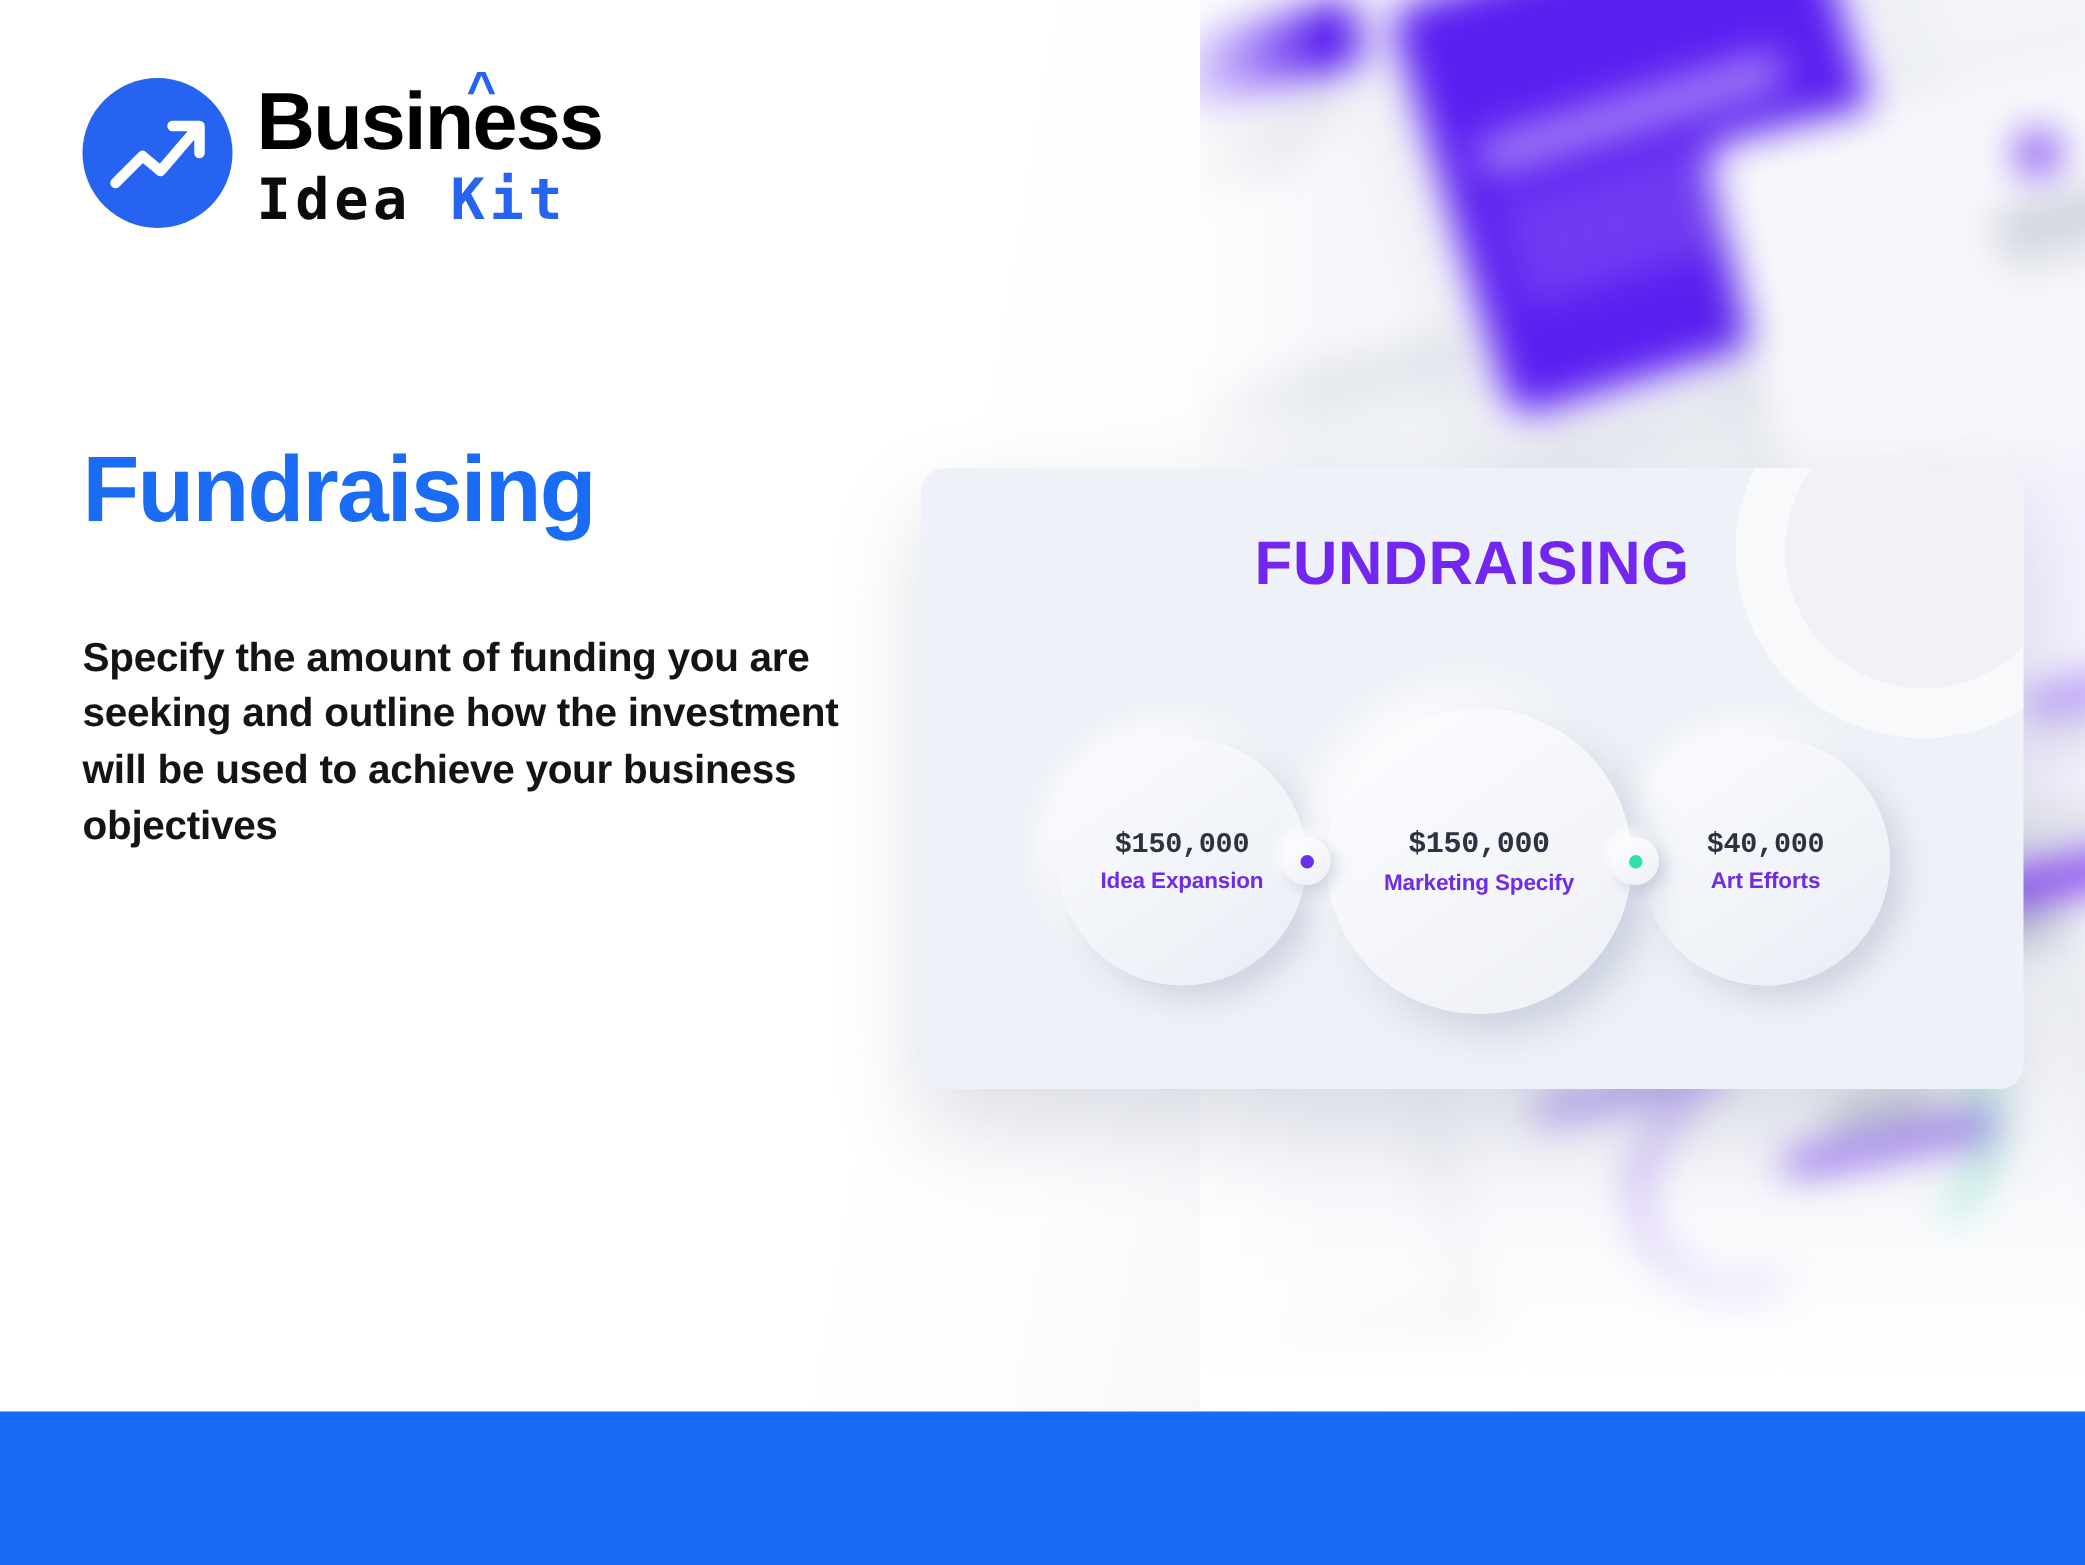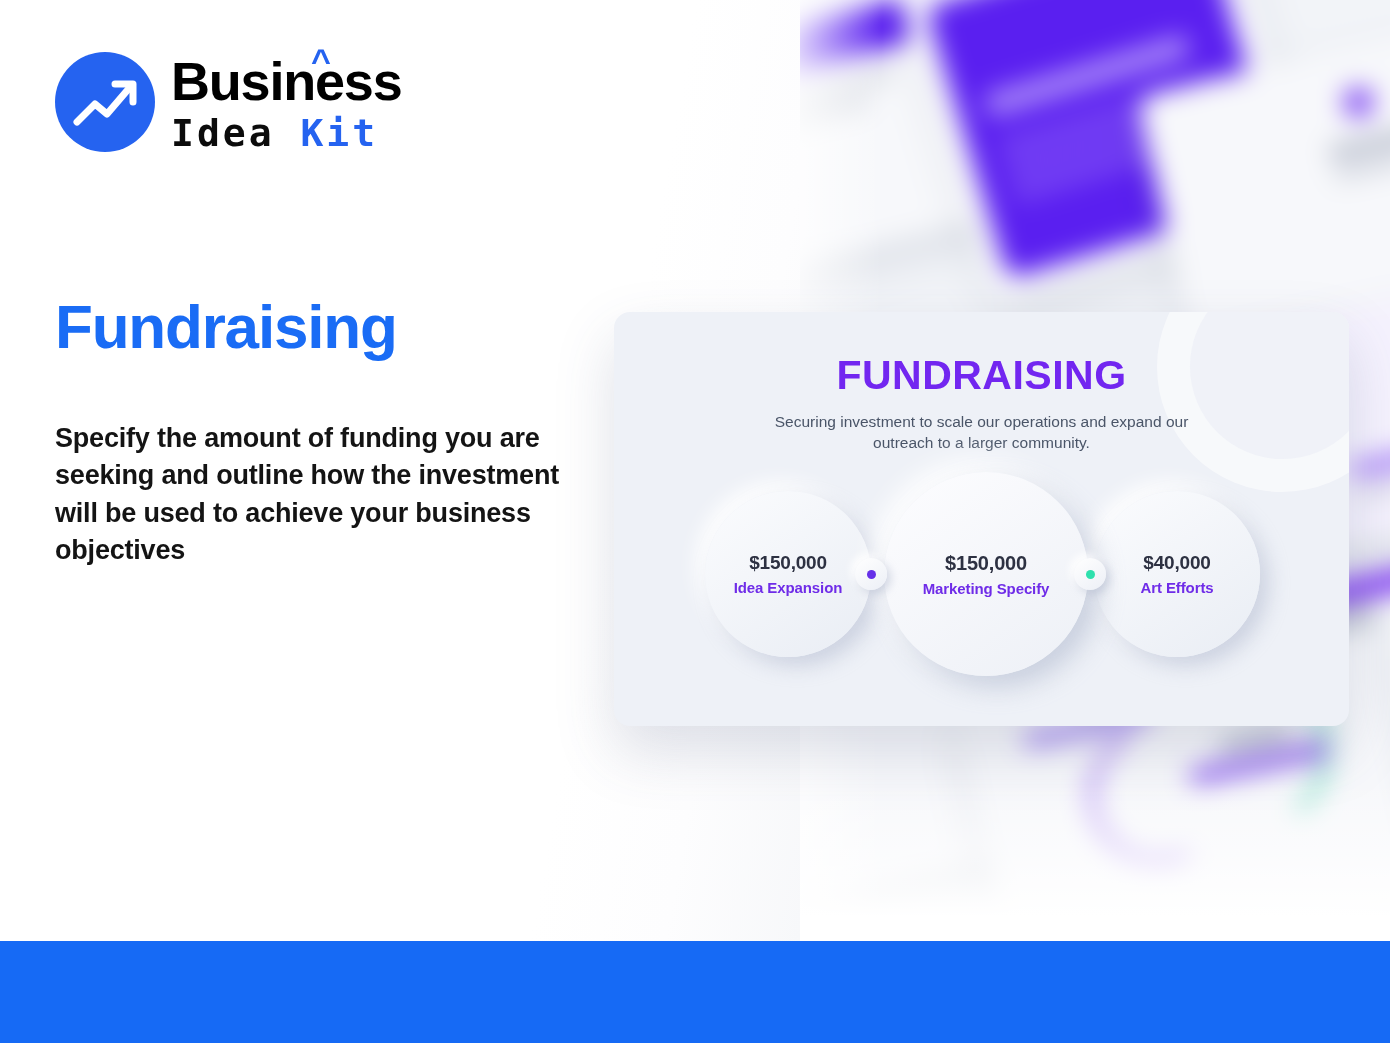--- a/index.html
+++ b/index.html
@@ -244,20 +244,21 @@
     background: linear-gradient(145deg, #fdfdff, #edf0f6);
     box-shadow: 11px 11px 26px rgba(155,166,192,0.45),
                -11px -11px 26px rgba(255,255,255,0.98);
     z-index: 4;
   }
   .amount {
     font-size: 19px;
     font-weight: 700;
     color: #2d3142;
     letter-spacing: -0.2px;
+    font-family: Liberation Mono, monospace;
   }
   .amount-main { font-size: 20px; }
   .label {
     font-size: 15px;
     font-weight: 700;
     color: #6f2ce8;
     margin-top: 5px;
     letter-spacing: -0.1px;
   }
 
@@ -382,21 +383,20 @@
     <div class="headline">Fundraising</div>
 
     <div class="para para-1">Specify the amount of funding you are seeking and outline how the investment will be used to achieve your business objectives</div>
   </div>
 
   <div class="info-card">
     <div class="card-deco"></div>
     <div class="card-deco2"></div>
 
     <div class="card-title">FUNDRAISING</div>
-    <div class="card-sub">Securing investment to scale our operations and expand our outreach to a larger community.</div>
 
     <div class="cluster">
 
       <div class="circ circ-side circ-left">
         <div class="amount">$150,000</div>
         <div class="label">Idea Expansion</div>
       </div>
 
       <div class="arcs">
         <svg width="232" height="232" viewBox="0 0 232 232" aria-hidden="true">

